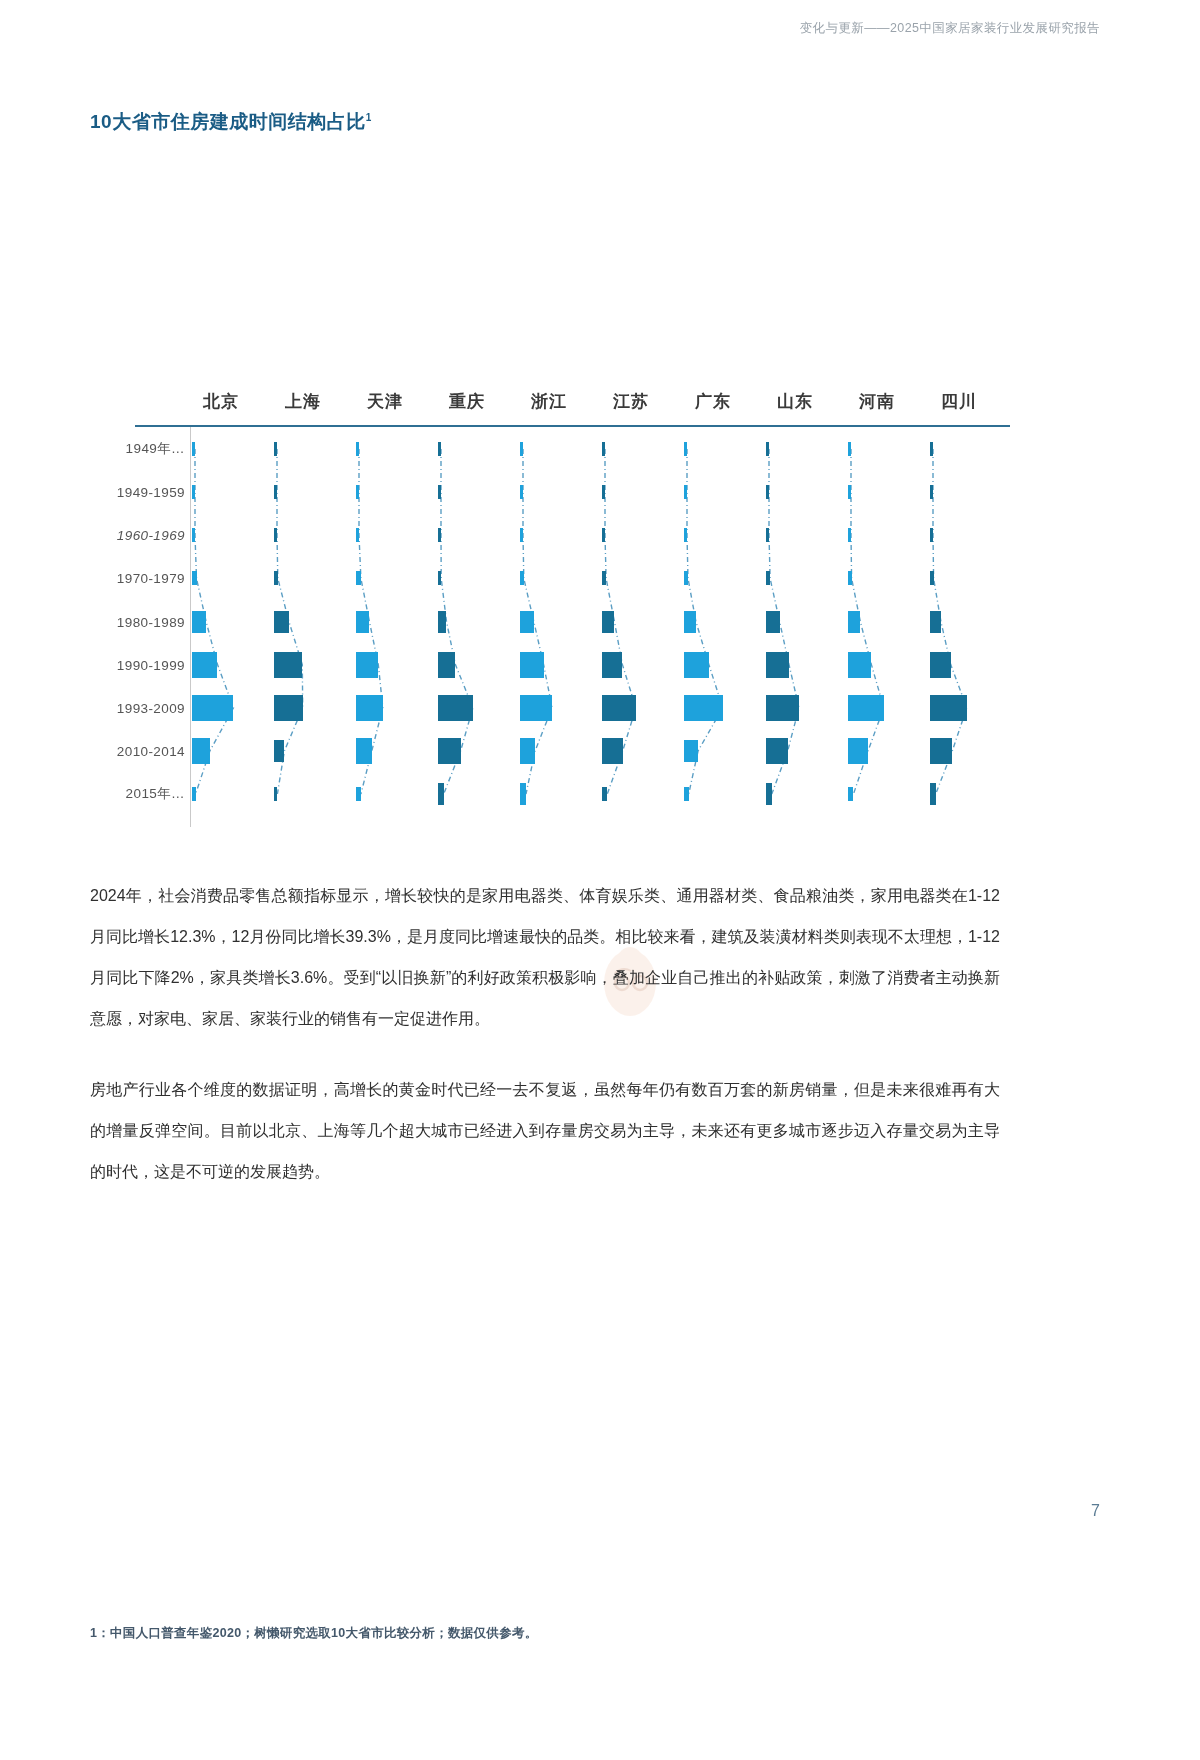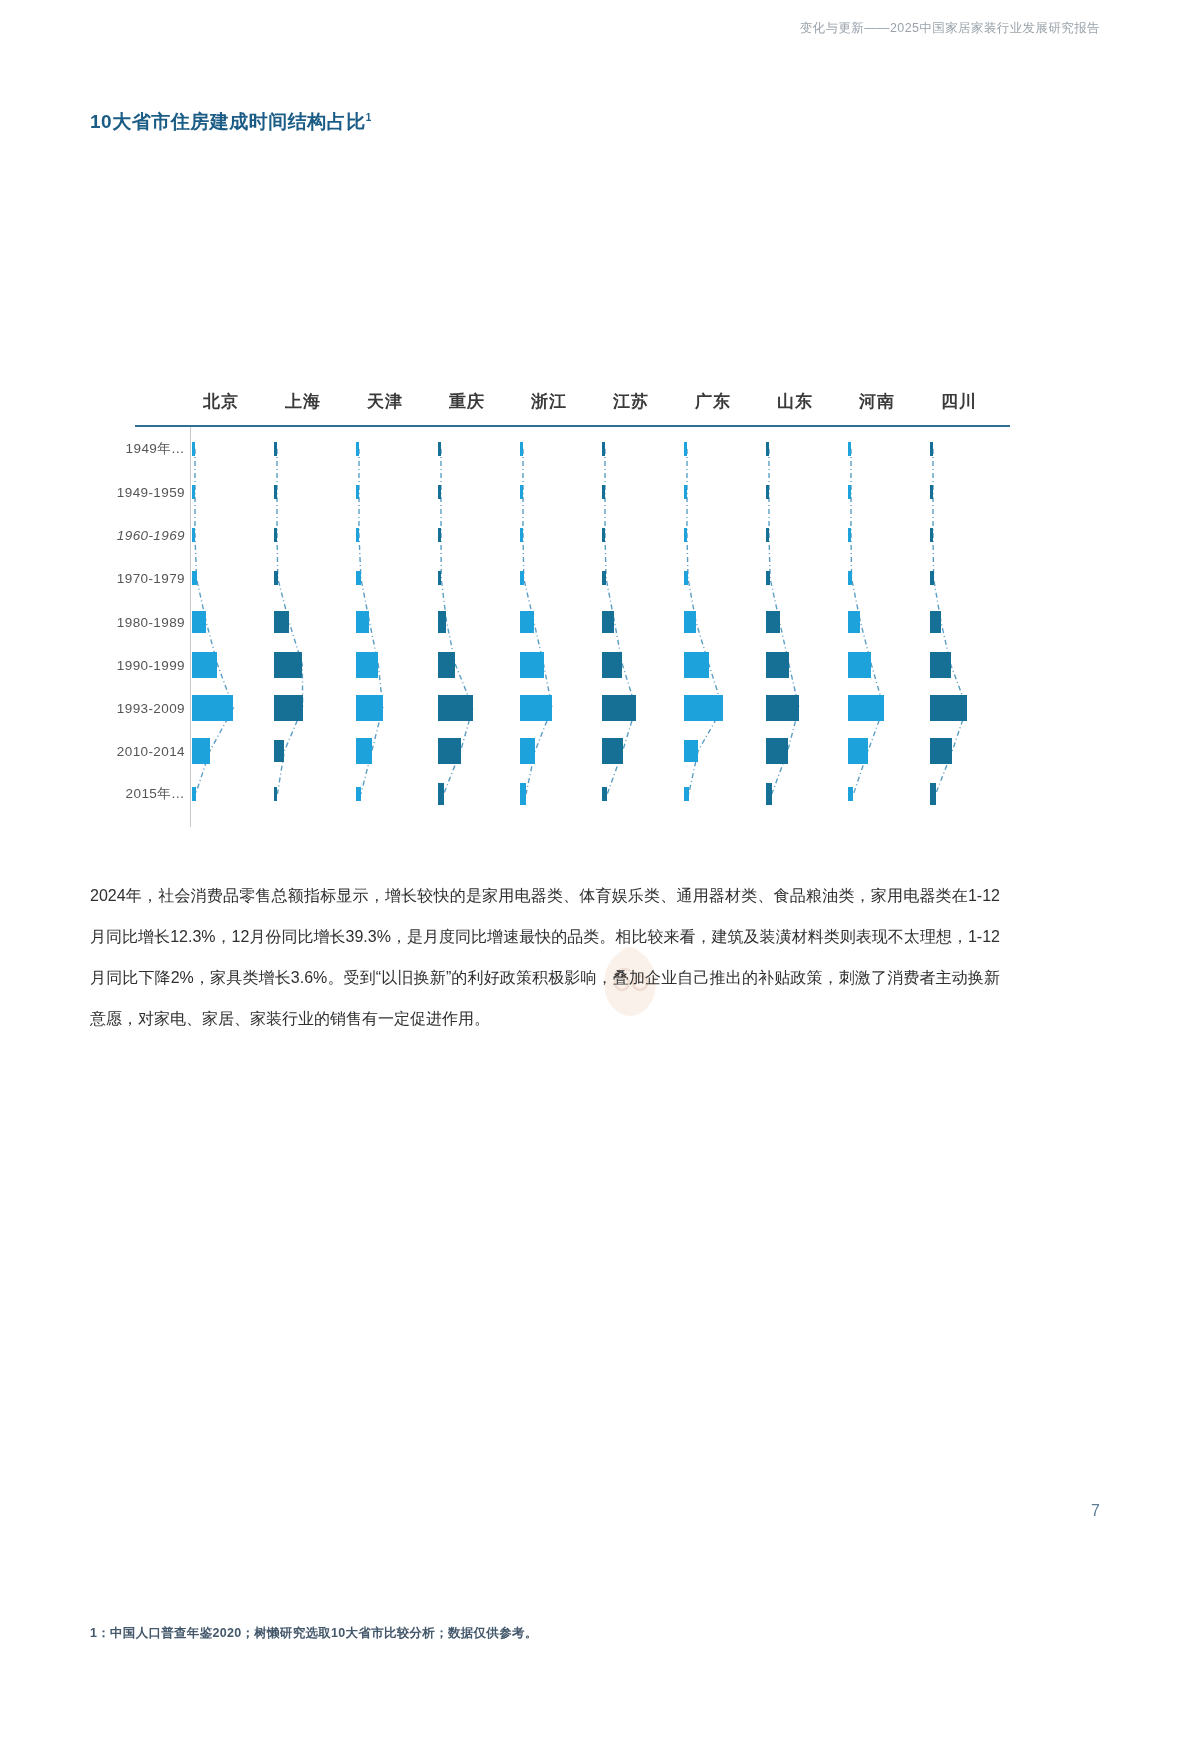--- a/index.html
+++ b/index.html
@@ -289,18 +289,19 @@
         <circle cx="35" cy="16" r="12" fill="#f6d9c8"></circle>
         <circle cx="27" cy="40" r="7" fill="none" stroke="#cf9a7e" stroke-width="2.5"></circle>
         <circle cx="45" cy="40" r="7" fill="none" stroke="#cf9a7e" stroke-width="2.5"></circle>
         <path d="M20 30 q8 -7 16 -2" fill="none" stroke="#cf9a7e" stroke-width="2"></path>
       </svg>
     </div>
   </div>
 
   <div class="body-text">
     <p>2024年，社会消费品零售总额指标显示，增长较快的是家用电器类、体育娱乐类、通用器材类、食品粮油类，家用电器类在1-12月同比增长12.3%，12月份同比增长39.3%，是月度同比增速最快的品类。相比较来看，建筑及装潢材料类则表现不太理想，1-12月同比下降2%，家具类增长3.6%。受到“以旧换新”的利好政策积极影响，叠加企业自己推出的补贴政策，刺激了消费者主动换新意愿，对家电、家居、家装行业的销售有一定促进作用。</p>
+    <p>房地产行业各个维度的数据证明，高增长的黄金时代已经一去不复返，虽然每年仍有数百万套的新房销量，但是未来很难再有大的增量反弹空间。目前以北京、上海等几个超大城市已经进入到存量房交易为主导，未来还有更多城市逐步迈入存量交易为主导的时代，这是不可逆的发展趋势。</p>
   </div>
 
   <div class="footnote">1：中国人口普查年鉴2020；树懒研究选取10大省市比较分析；数据仅供参考。</div>
   <div class="pagenum">7</div>
 
 </div>
 
 </body></html>

